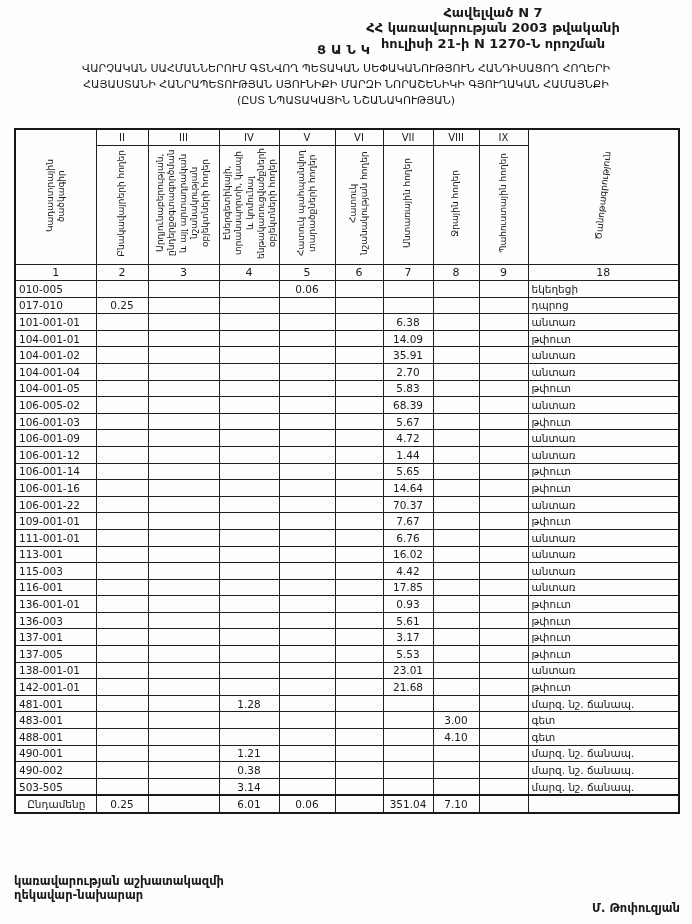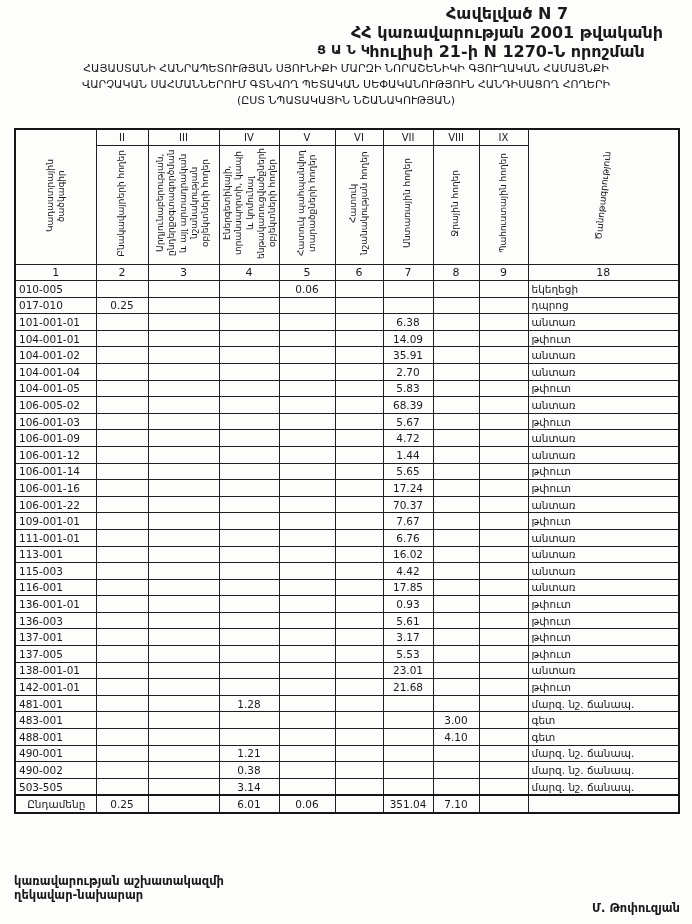--- a/index.html
+++ b/index.html
@@ -11,25 +11,25 @@
     height: 924px;
     background: #fdfdfc;
     position: relative;
     font-family: "DejaVu Sans", sans-serif;
     color: #1a1a1a;
     overflow: hidden;
   }
   .appendix {
     position: absolute;
     top: 5px;
-    left: 328px;
+    left: 314px;
     width: 358px;
     text-align: center;
     font-weight: bold;
-    font-size: 16px;
+    font-size: 13px;
     line-height: 1.18;
   }
   .list-heading {
     position: absolute;
     top: 42px;
     left: 0;
     width: 100%;
     text-align: center;
     font-weight: bold;
     font-size: 13px;
@@ -112,29 +112,29 @@
     top: 901px;
     font-weight: bold;
     font-size: 11.5px;
   }
 </style>
 </head>
 <body>
 
 <div class="appendix">
   <div>Հավելված N 7</div>
-  <div>ՀՀ կառավարության 2001 թվականի</div>
+  <div>ՀՀ կառավարության 2003 թվականի</div>
   <div>հուլիսի 21-ի N 1270-Ն որոշման</div>
 </div>
 
 <div class="list-heading">ՑԱՆԿ</div>
 
 <div class="doc-title">
+  <div>ՎԱՐՉԱԿԱՆ ՍԱՀՄԱՆՆԵՐՈՒՄ ԳՏՆՎՈՂ ՊԵՏԱԿԱՆ ՍԵՓԱԿԱՆՈՒԹՅՈՒՆ ՀԱՆԴԻՍԱՑՈՂ ՀՈՂԵՐԻ</div>
   <div>ՀԱՅԱՍՏԱՆԻ ՀԱՆՐԱՊԵՏՈՒԹՅԱՆ ՍՅՈՒՆԻՔԻ ՄԱՐԶԻ ՆՈՐԱՇԵՆԻԿԻ ԳՅՈՒՂԱԿԱՆ ՀԱՄԱՅՆՔԻ</div>
-  <div>ՎԱՐՉԱԿԱՆ ՍԱՀՄԱՆՆԵՐՈՒՄ ԳՏՆՎՈՂ ՊԵՏԱԿԱՆ ՍԵՓԱԿԱՆՈՒԹՅՈՒՆ ՀԱՆԴԻՍԱՑՈՂ ՀՈՂԵՐԻ</div>
   <div>(ԸՍՏ ՆՊԱՏԱԿԱՅԻՆ ՆՇԱՆԱԿՈՒԹՅԱՆ)</div>
 </div>
 
 <table class="land-table">
   <colgroup>
     <col style="width:81px">
       <col style="width:52px">
       <col style="width:71px">
       <col style="width:60px">
     <col style="width:56px">
@@ -329,21 +329,21 @@
         <td class="num"></td>
         <td class="note">թփուտ</td>
       </tr>
       <tr>
         <td class="code">106-001-16</td>
         <td class="num"></td>
         <td class="num"></td>
         <td class="num"></td>
         <td class="num"></td>
         <td class="num"></td>
-        <td class="num">17.24</td>
+        <td class="num">14.64</td>
         <td class="num"></td>
         <td class="num"></td>
         <td class="note">թփուտ</td>
       </tr>
       <tr>
         <td class="code">106-001-22</td>
         <td class="num"></td>
         <td class="num"></td>
         <td class="num"></td>
         <td class="num"></td>

